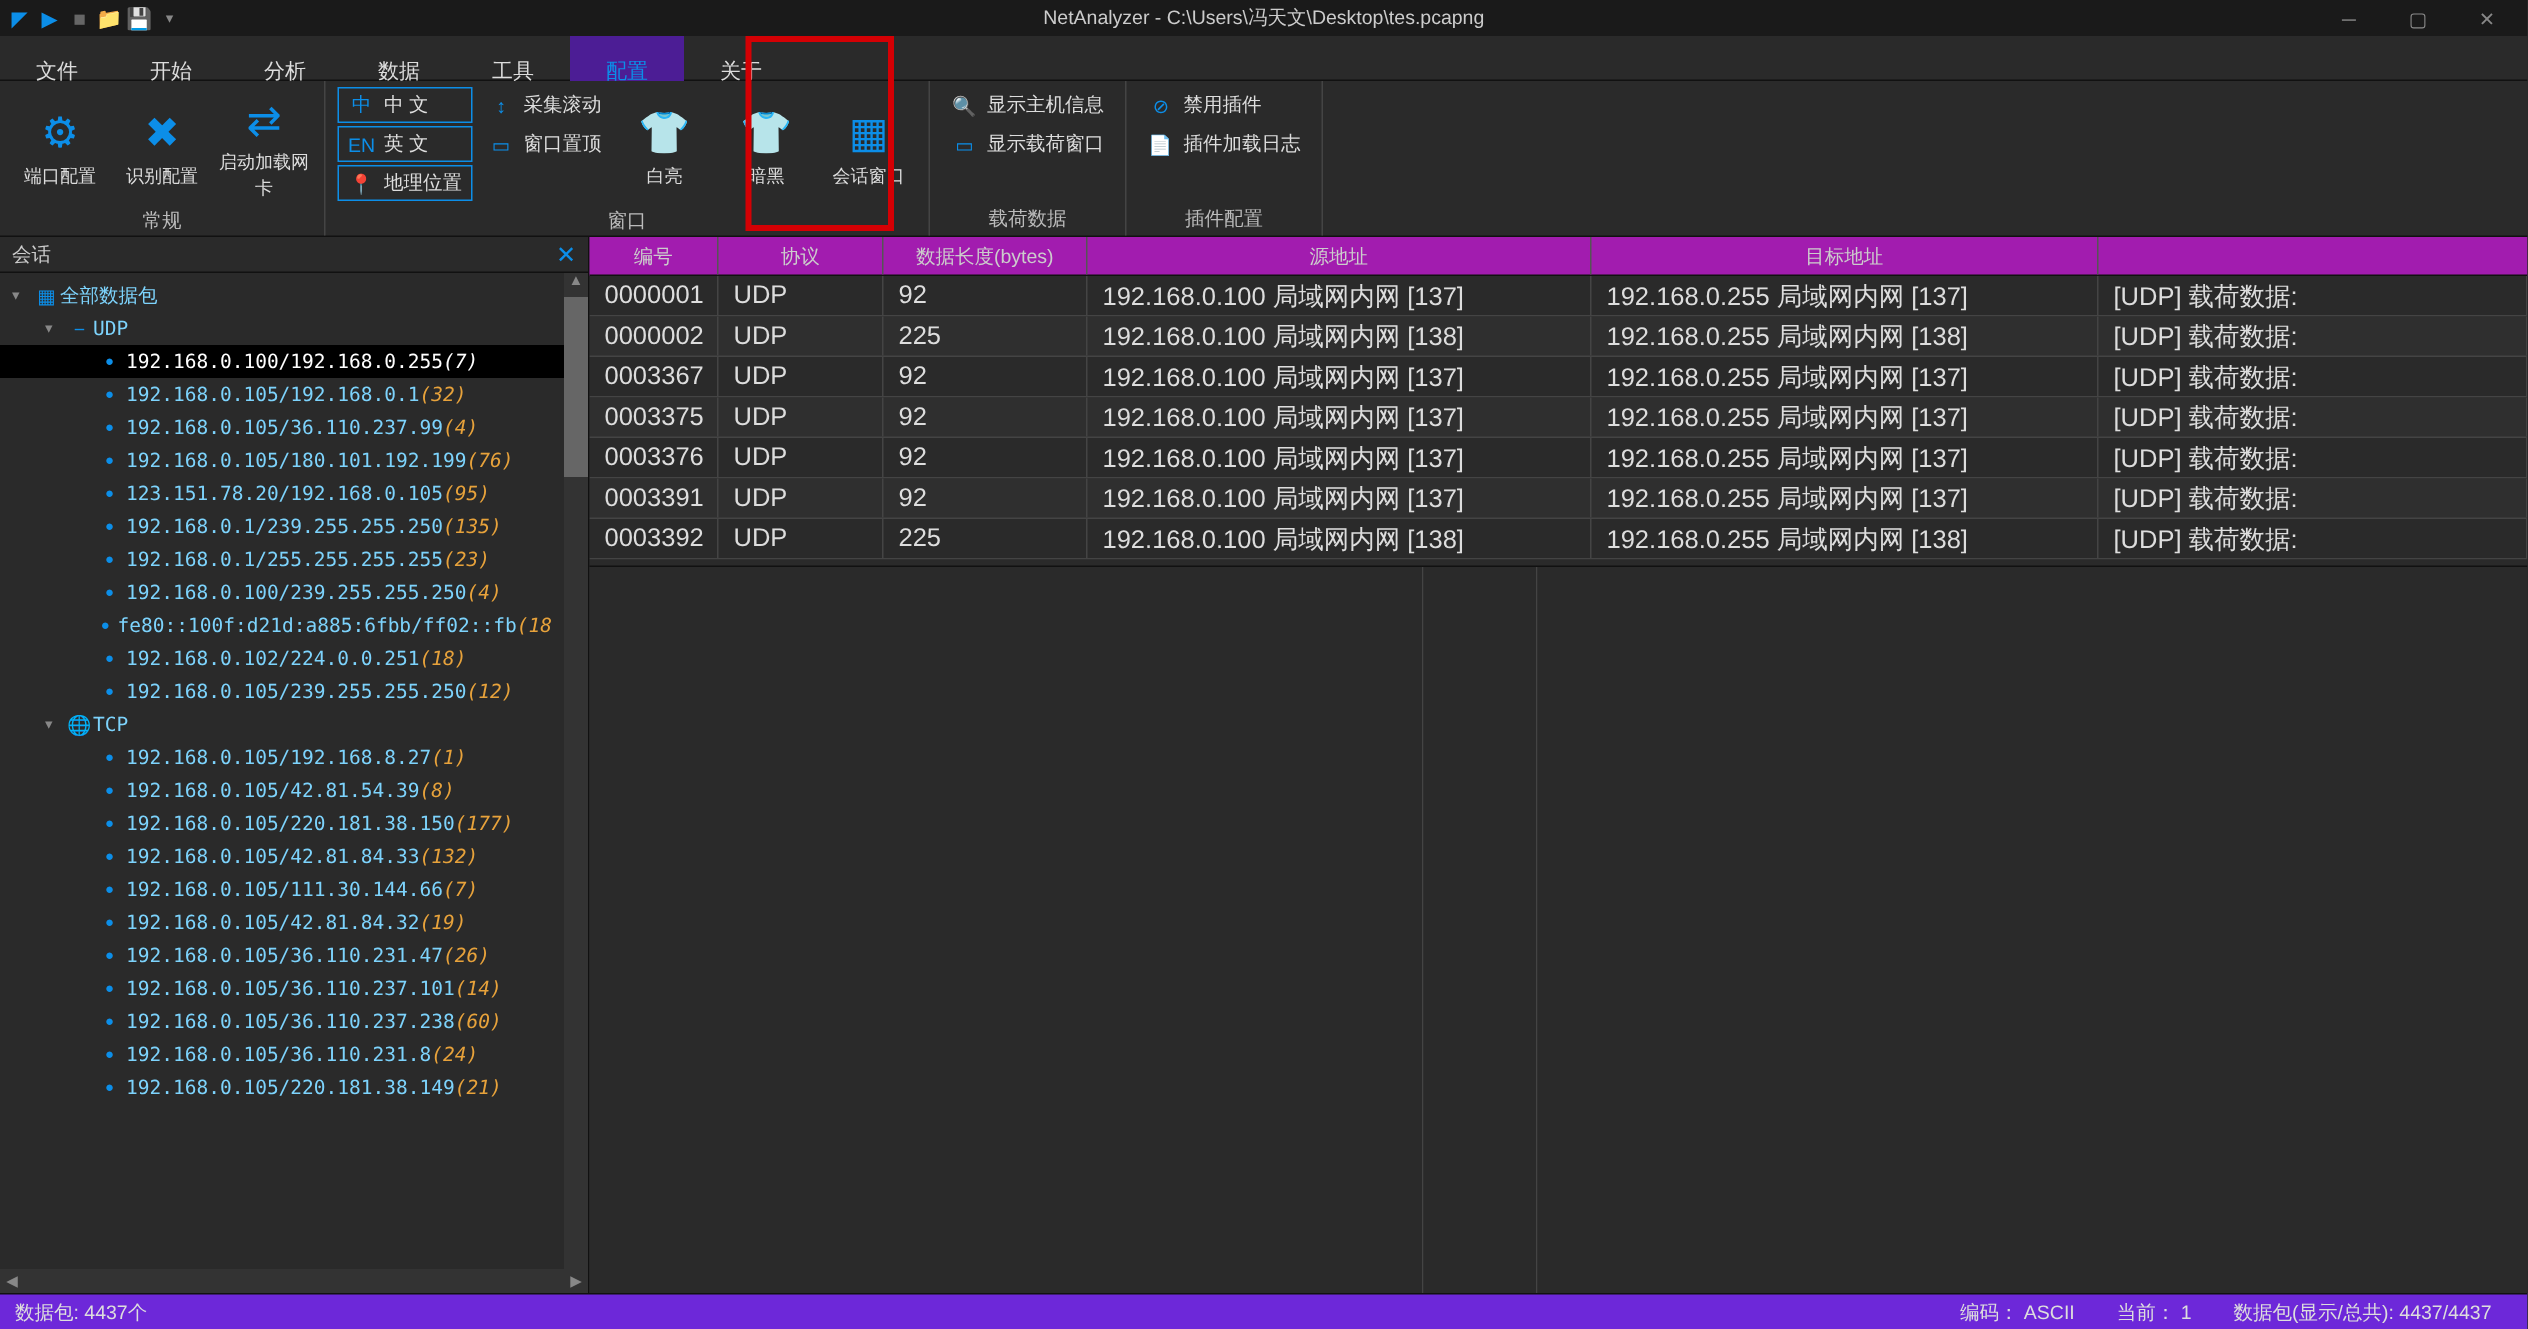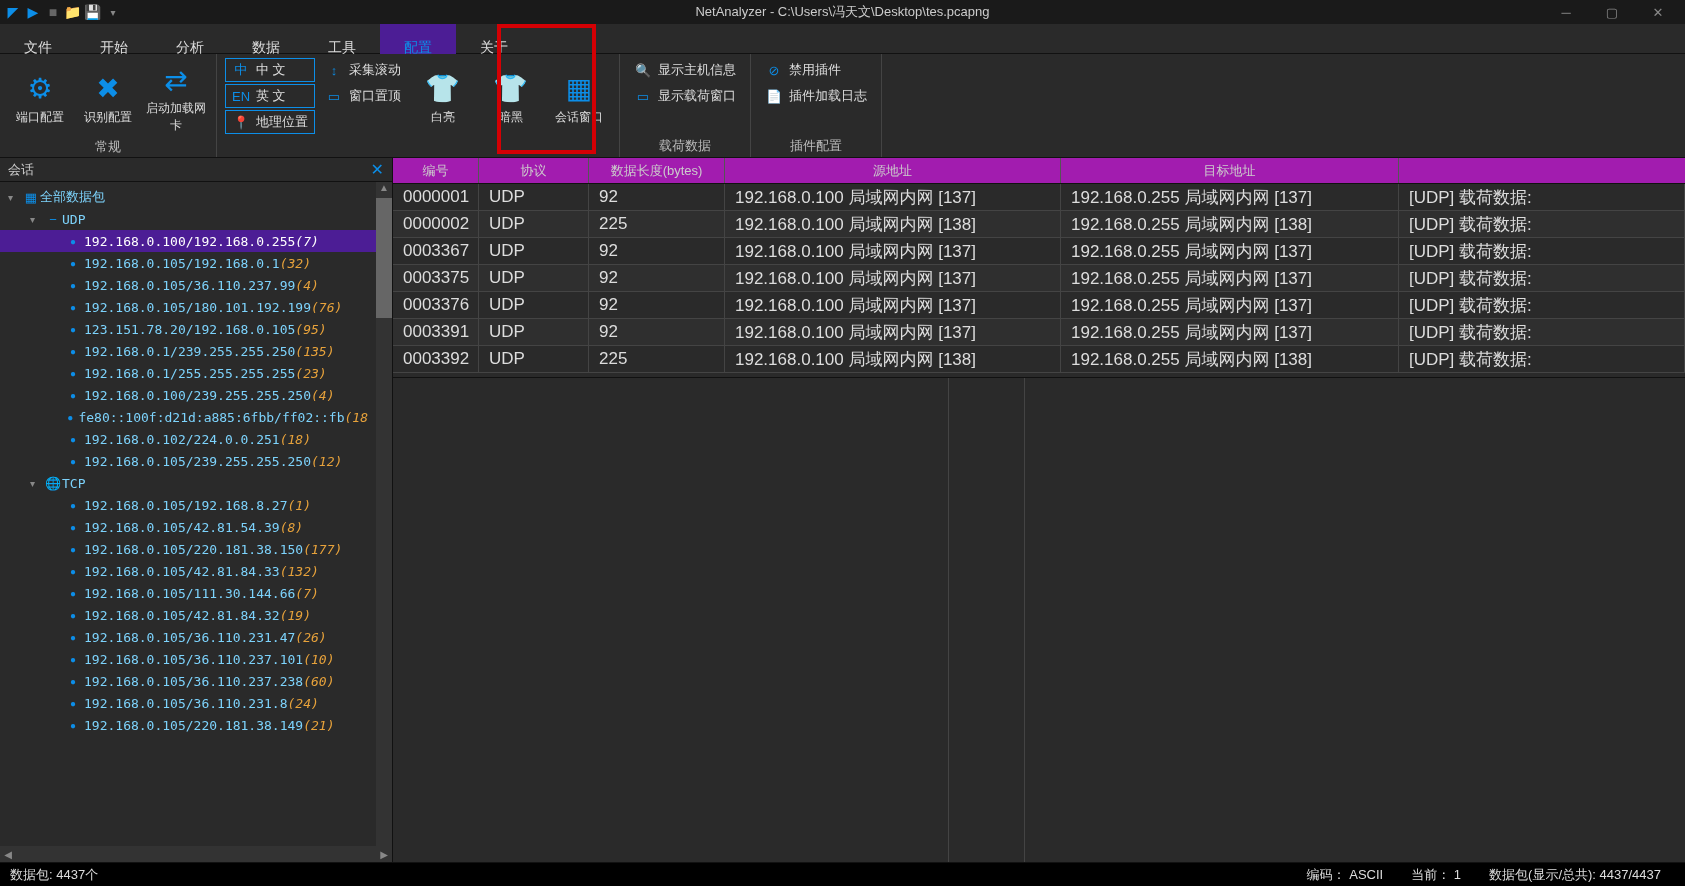--- a/index.html
+++ b/index.html
@@ -33,37 +33,37 @@
 .tree-scroll { flex: 1; overflow-y: hidden; overflow-x: auto; padding: 4px 0; }
 .tree-node { display: flex; align-items: center; height: 22px; white-space: nowrap; cursor: pointer; padding-right: 8px; }
 .tree-indent0 { padding-left: 8px; }
 .tree-indent1 { padding-left: 30px; }
 .tree-indent2 { padding-left: 56px; }
 .tree-caret { width: 14px; color: #888; font-size: 10px; }
 .tree-ic { width: 18px; color: #0c8ee8; display: inline-flex; justify-content: center; }
 .tree-bullet { width: 14px; color: #0c8ee8; font-size: 10px; }
 .tree-label { font-family: Consolas, monospace; font-size: 13px; color: #7dd3fc; }
 .tree-count { color: #e7a23b; font-style: italic; font-family: Consolas, monospace; }
-.tree-node.selected { background: #4c1d95; }
+.tree-node.selected { background: #000000; }
 .tree-node.selected .tree-label, .tree-node.selected .tree-count { color: #fff; }
 .tree-vscroll { width: 16px; background: #333; display: flex; flex-direction: column; }
 .tree-vscroll-thumb { background: #666; width: 100%; }
 .tree-hscroll { height: 16px; background: #333; display: flex; align-items: center; }
 .tree-hscroll-arrow { width: 16px; text-align: center; color: #888; font-size: 10px; }
 .tree-hscroll-track { flex: 1; }
 .main { flex: 1; display: flex; flex-direction: column; background: #2a2a2a; }
 .grid-header { display: flex; height: 26px; background: #a21caf; color: #ccc; border-bottom: 1px solid #111; }
 .gh-cell { border-right: 1px solid #555; display: flex; align-items: center; justify-content: center; font-size: 13px; }
 .grid-body { overflow: hidden; }
 .grid-row { display: flex; height: 27px; border-bottom: 1px solid #444; color: #ddd; cursor: pointer; }
 .grid-row:nth-child(even) { background: #2f2f2f; }
 .gr-cell { border-right: 1px solid #444; display: flex; align-items: center; padding: 0 10px; font-size: 17px; white-space: nowrap; overflow: hidden; }
 .detail-pane { flex: 1; display: flex; border-top: 1px solid #111; margin-top: 4px; }
 .detail-col { border-right: 1px solid #444; background: #2a2a2a; }
-.statusbar { height: 24px; background: #000000; border-top: 1px solid #111; display: flex; align-items: center; padding: 0 10px; color: #ddd; font-size: 13px; }
+.statusbar { height: 24px; background: #6d28d9; border-top: 1px solid #111; display: flex; align-items: center; padding: 0 10px; color: #ddd; font-size: 13px; }
 .sb-spacer { flex: 1; }
 .sb-item { padding: 0 14px; }
 .col-idx { width: 86px; }
 .col-proto { width: 110px; }
 .col-len { width: 136px; }
 .col-src { width: 336px; }
 .col-dst { width: 338px; }
 .col-info { flex: 1; }
 </style>
 </head>
@@ -147,20 +147,21 @@
         </div>
         <div class="big-btn">
           <div class="big-btn-ic">👕</div>
           <div class="big-btn-txt">暗黑</div>
         </div>
         <div class="big-btn">
           <div class="big-btn-ic">▦</div>
           <div class="big-btn-txt">会话窗口</div>
         </div>
       </div>
+      <div class="ribbon-group-label">窗口</div>
     </div>
     <div class="ribbon-group">
       <div class="ribbon-group-body">
         <div class="small-col">
           <div class="small-btn">
             <span class="small-ic">🔍</span>
             <span>显示主机信息</span>
           </div>
           <div class="small-btn">
             <span class="small-ic">▭</span>
@@ -316,21 +317,21 @@
           <div class="tree-node tree-indent2">
             <span class="tree-caret"></span>
             <span class="tree-bullet">●</span>
             <span class="tree-label">192.168.0.105/36.110.231.47</span>
             <span class="tree-count"> (26)</span>
           </div>
           <div class="tree-node tree-indent2">
             <span class="tree-caret"></span>
             <span class="tree-bullet">●</span>
             <span class="tree-label">192.168.0.105/36.110.237.101</span>
-            <span class="tree-count"> (10)</span>
+            <span class="tree-count"> (14)</span>
           </div>
           <div class="tree-node tree-indent2">
             <span class="tree-caret"></span>
             <span class="tree-bullet">●</span>
             <span class="tree-label">192.168.0.105/36.110.237.238</span>
             <span class="tree-count"> (60)</span>
           </div>
           <div class="tree-node tree-indent2">
             <span class="tree-caret"></span>
             <span class="tree-bullet">●</span>

